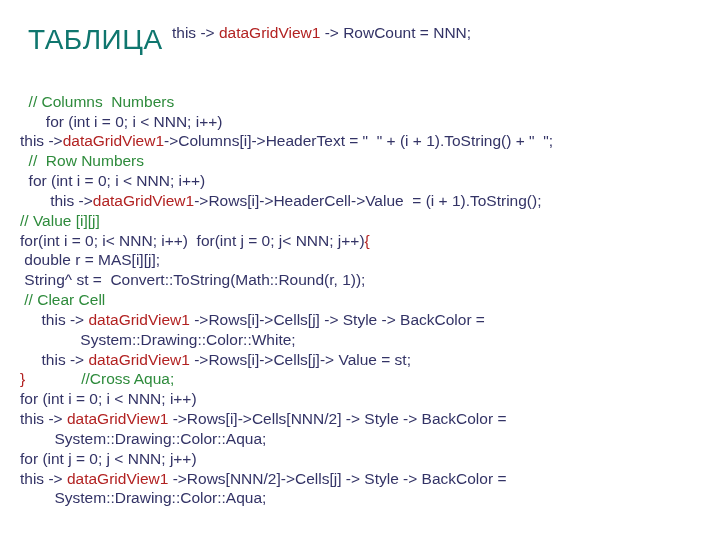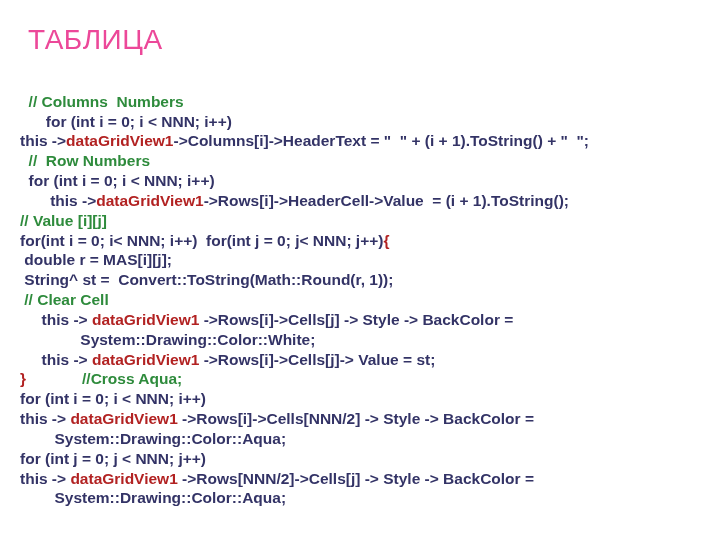--- a/index.html
+++ b/index.html
@@ -13,47 +13,47 @@
       padding: 18px 20px 10px 20px;
       color: #333366;
       position: relative;
       overflow: hidden;
     }
     .title {
       position: absolute;
       top: 22px;
       left: 28px;
       font-size: 28px;
-      color: #ec4899;
+      color: #0f766e;
       letter-spacing: 0.5px;
     }
     .head-lines {
       position: absolute;
       top: 23px;
       left: 172px;
       font-size: 15.5px;
       color: #333366;
     }
     .body-code {
       margin-top: 54px;
       white-space: pre;
       font-size: 15.5px;
-      font-weight: bold;
     }
     .cm   { color: #2e8b3c; }   
     .cm2  { color: #2e8b3c; }   
     .id   { color: #b22222; }   
     .br   { color: #b22222; }   
   </style>
 </head>
 <body>
 
 <div class="title">ТАБЛИЦА</div>
 
 <div class="head-lines">
+  <div><span>this -&gt; </span><span class="id">dataGridView1</span><span> -&gt; RowCount = NNN;</span></div>
 </div>
 
 <div class="body-code">
 <span class="cm">  // Columns  Numbers</span>
 <span>      for (int i = 0; i &lt; NNN; i++)</span>
 <span>this -&gt;</span><span class="id">dataGridView1</span><span>-&gt;Columns[i]-&gt;HeaderText = "  " + (i + 1).ToString() + "  ";</span>
 <span class="cm">  //  Row Numbers</span>
 <span>  for (int i = 0; i &lt; NNN; i++)</span>
 <span>       this -&gt;</span><span class="id">dataGridView1</span><span>-&gt;Rows[i]-&gt;HeaderCell-&gt;Value  = (i + 1).ToString();</span>
 <span class="cm">// Value [i][j]</span>

